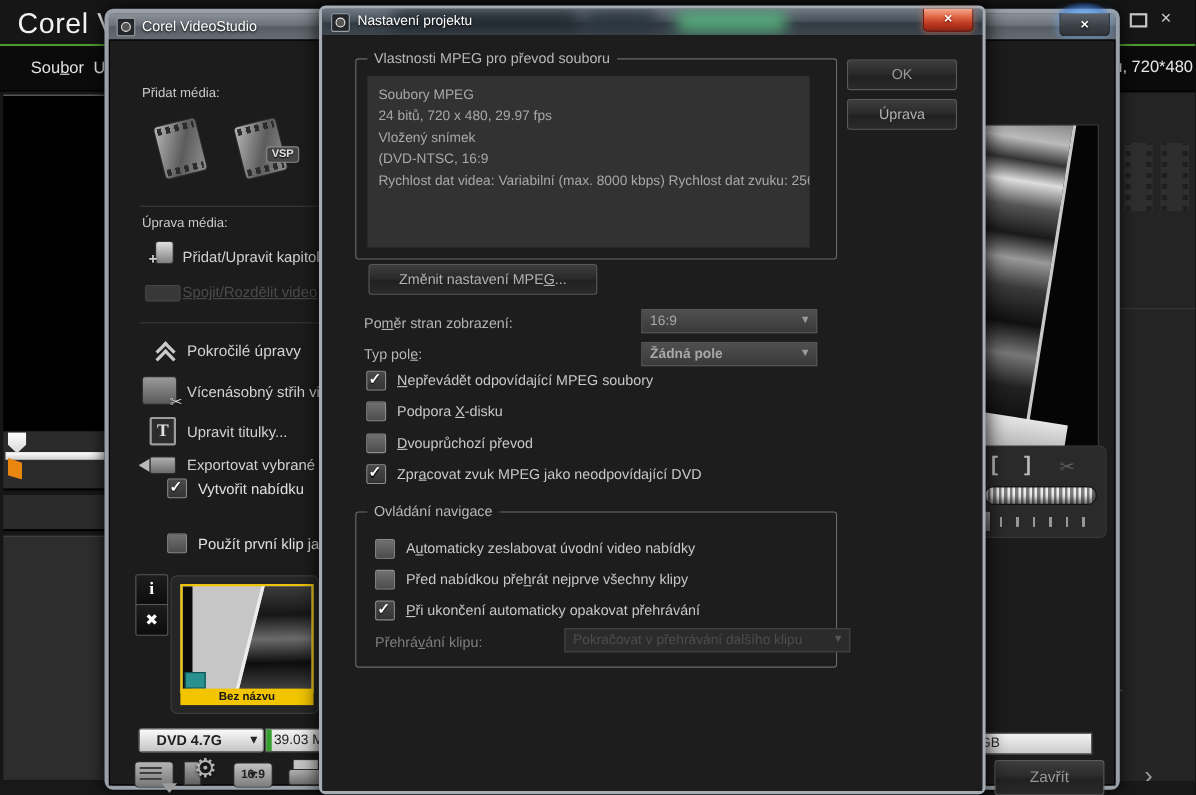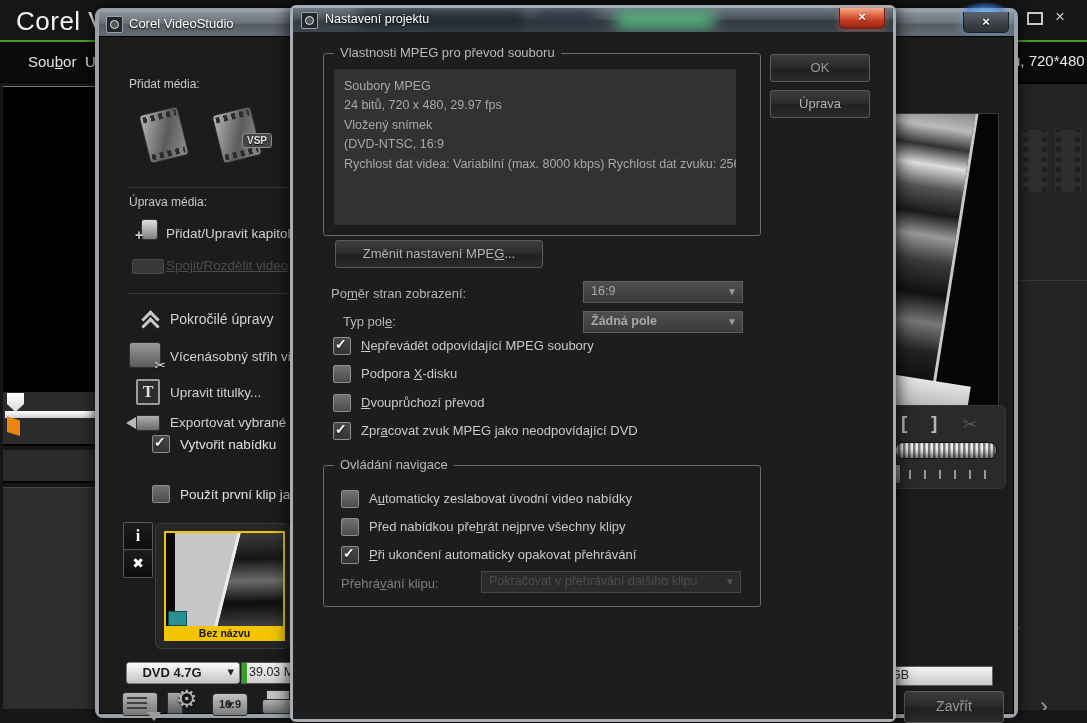--- a/index.html
+++ b/index.html
@@ -152,21 +152,21 @@
   .fieldset{position:absolute;border:1px solid #6a6a6a;border-radius:3px;}
   .legend{position:absolute;top:-9px;left:10px;background:#1d1d1d;padding:0 6px;font-size:13px;color:#b8b8b8;white-space:nowrap;}
   .info-panel{left:40px;top:36px;width:404px;height:158px;background:#323232;border:1px solid #1a1a1a;
     padding:8px 0 0 10px;box-sizing:border-box;overflow:hidden;}
   .info-line{font-size:12.5px;color:#a8a8a8;line-height:1.55;white-space:nowrap;}
   .dlg-label{position:absolute;font-size:13px;color:#b5b5b5;white-space:nowrap;}
   .dlg-label.dim{color:#7e7e7e;}
   .select{position:absolute;height:20px;background:linear-gradient(#4f4f4f,#3a3a3a);border:1px solid #5e5e5e;}
   .select .val{position:absolute;left:7px;top:2px;right:22px;font-size:12.5px;color:#a8a8a8;white-space:nowrap;overflow:hidden;}
   .select .car{position:absolute;right:5px;top:4px;font-size:10px;color:#9a9a9a;}
-  .select.disabled{background:#2b2b2b;border-color:#454545;}
+  .select.disabled{background:#2b2b2b;border-color:#454545;margin-left:32px;}
   .select.disabled .val{color:#4d4d4d;}
   .select.disabled .car{color:#555;}
 </style>
 </head>
 <body>
 
 <div class="screen">
 
   <div class="abs main-title">Corel Vid</div>
   <div class="abs win-controls">
@@ -333,21 +333,21 @@
       </div>
 
       <div class="abs btn" style="left:42px;top:208px;width:206px;height:26px;font-size:13px;line-height:25px;">Změnit nastavení MPE<u>G</u>...</div>
 
       <div class="dlg-label" style="left:38px;top:254px;">Po<u>m</u>ěr stran zobrazení:</div>
       <div class="select" style="left:290px;top:249px;width:158px;">
         <span class="val">16:9</span>
         <span class="car">▼</span>
       </div>
 
-      <div class="dlg-label" style="left:38px;top:282px;margin-left:12px;">Typ pol<u>e</u>:</div>
+      <div class="dlg-label" style="left:38px;top:282px;">Typ pol<u>e</u>:</div>
       <div class="select" style="left:290px;top:279px;width:158px;font-weight:bold;">
         <span class="val">Žádná pole</span>
         <span class="car">▼</span>
       </div>
 
       <span class="cb checked" style="left:40px;top:305px;">
           <span>✓</span>
         </span>
       <div class="cb-label" style="left:68px;top:306px;"><u>N</u>epřevádět odpovídající MPEG soubory</div>
 

